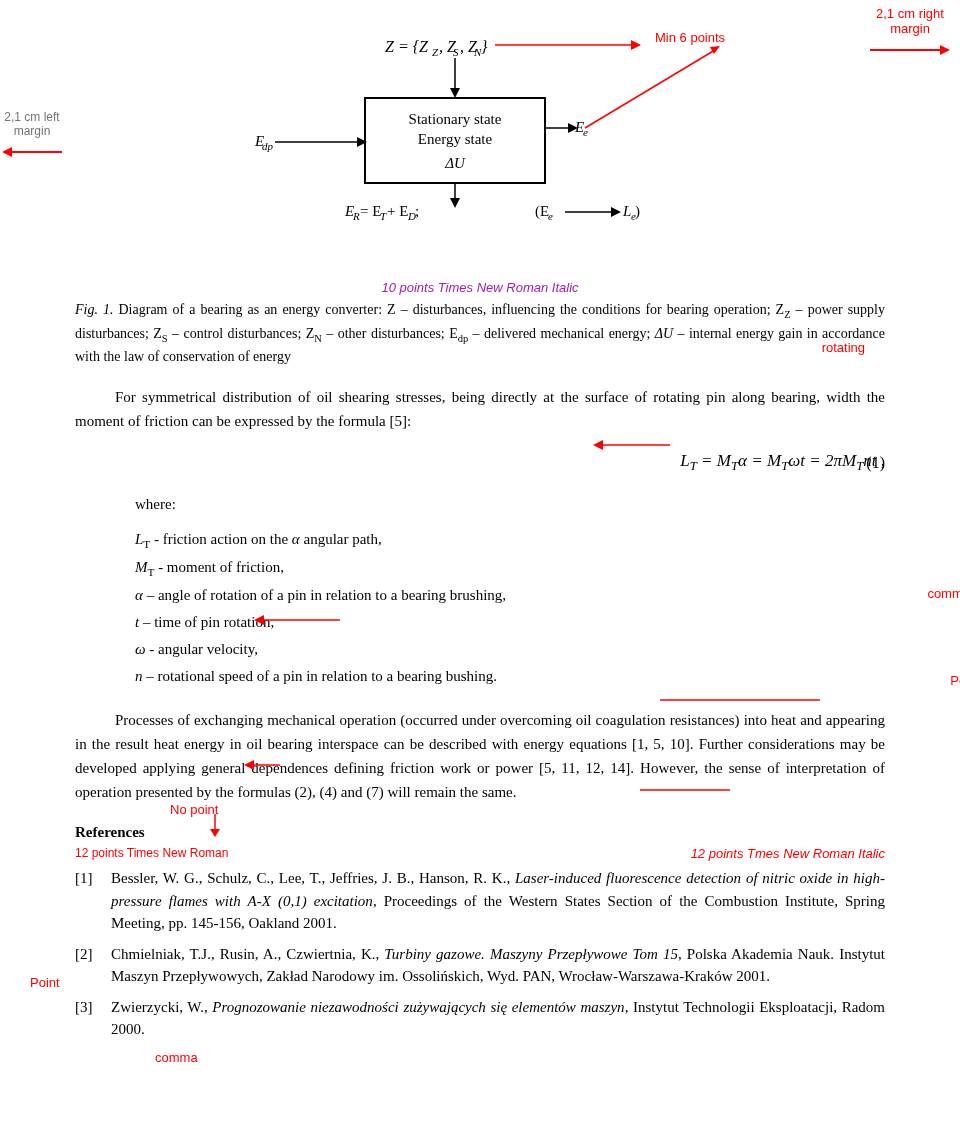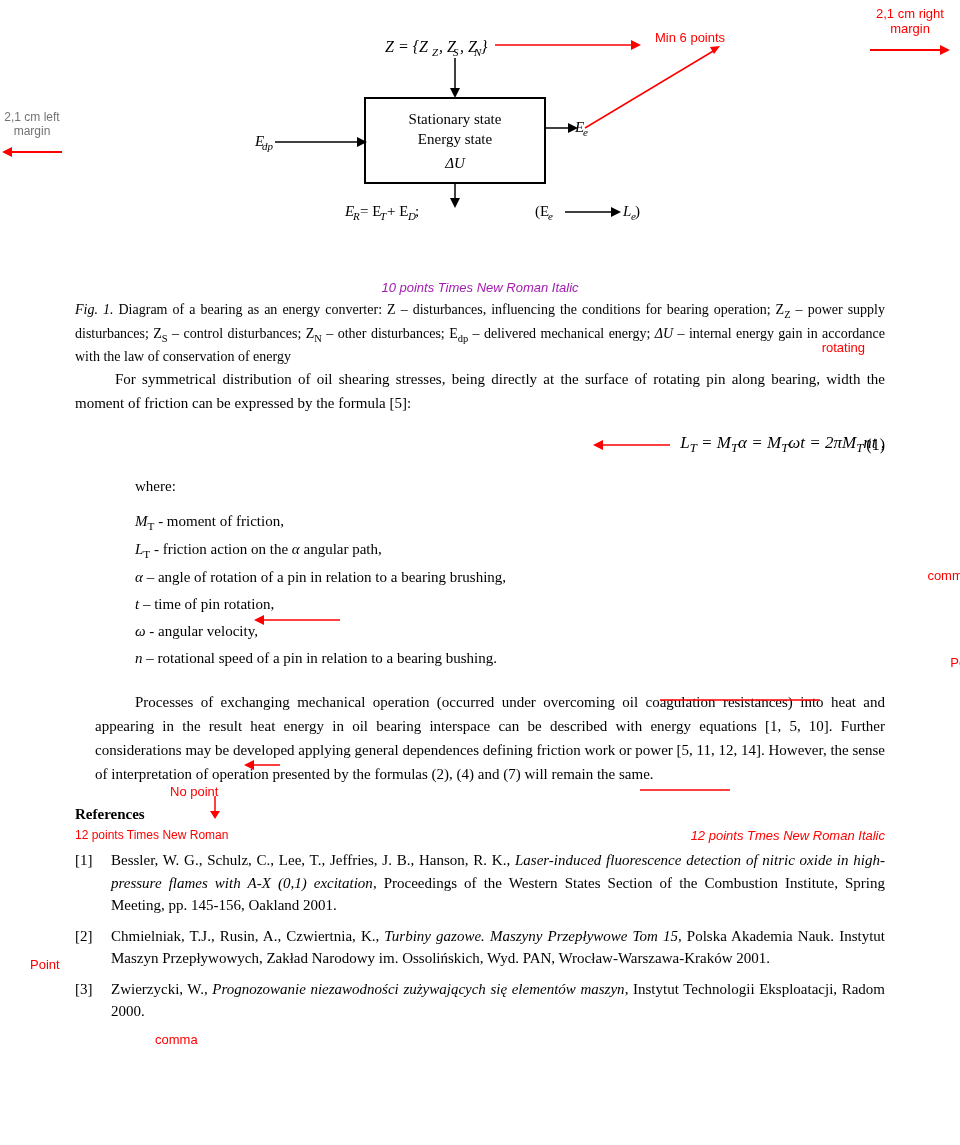--- a/index.html
+++ b/index.html
@@ -30,20 +30,21 @@
       position: absolute;
       top: 0;
       left: 0;
       width: 100%;
       height: 280px;
     }
 
     .fig-caption {
       font-size: 14px;
       text-align: justify;
+      margin-bottom: 18px;
       line-height: 1.5;
     }
 
     
     .para {
       font-size: 15px;
       text-align: justify;
       line-height: 1.6;
       margin-bottom: 12px;
       text-indent: 40px;
@@ -228,44 +229,44 @@
     <span class="formula-number">(1)</span>
 
     
   </div>
 
   <div class="where-section">
     <div class="where-label">
       <span>where:</span>
     </div>
 
-    <div class="def-line">
-      <span><em>M</em><sub>T</sub> - moment of friction,</span>
-    </div>
     <div class="def-line" style="position:relative;">
       <span><em>L</em><sub>T</sub> - friction action on the <em>α</em> angular path,</span>
       
     </div>
+    <div class="def-line">
+      <span><em>M</em><sub>T</sub> - moment of friction,</span>
+    </div>
     <div class="def-line" style="position:relative;">
       <span><em>α</em> – angle of rotation of a pin in relation to a bearing brushing,</span>
       <span style="position:absolute;right:-85px;top:0;color:red;font-family:Arial,sans-serif;font-size:13px;">comma</span>
     </div>
     <div class="def-line">
       <span><em>t</em> – time of pin rotation,</span>
     </div>
     <div class="def-line">
       <span><em>ω</em> - angular velocity,</span>
     </div>
     <div class="def-line" style="position:relative;">
       <span><em>n</em> – rotational speed of a pin in relation to a bearing bushing.</span>
       <span style="position:absolute;right:-95px;bottom:-2px;color:red;font-family:Arial,sans-serif;font-size:13px;">Point</span>
     </div>
   </div>
 
-  <div class="para" style="margin-top:18px;margin-left:20px;">
+  <div class="para" style="margin-top:18px;">
     <span>Processes of exchanging mechanical operation (occurred under overcoming oil coagulation resistances) into heat and appearing in the result heat energy in oil bearing interspace can be described with energy equations [1, 5, 10]. Further considerations may be developed applying general dependences defining friction work or power [5, 11, 12, 14]. However, the sense of interpretation of operation presented by the formulas (2), (4) and (7) will remain the same.</span>
   </div>
 
   <div class="references-section">
     <div style="position:relative;margin-bottom:5px;">
       
       <span style="position:absolute;top:-22px;left:95px;color:red;font-family:Arial,sans-serif;font-size:13px;">No point</span>
       
       <div style="position:absolute;top:-10px;left:125px;">
         <svg width="30" height="25" viewBox="0 0 30 25">

